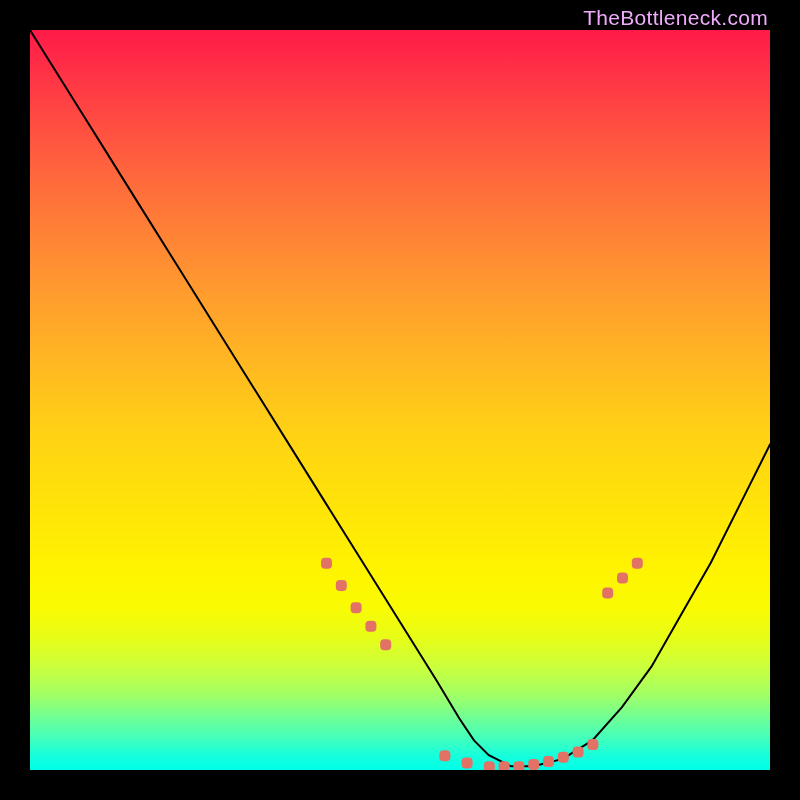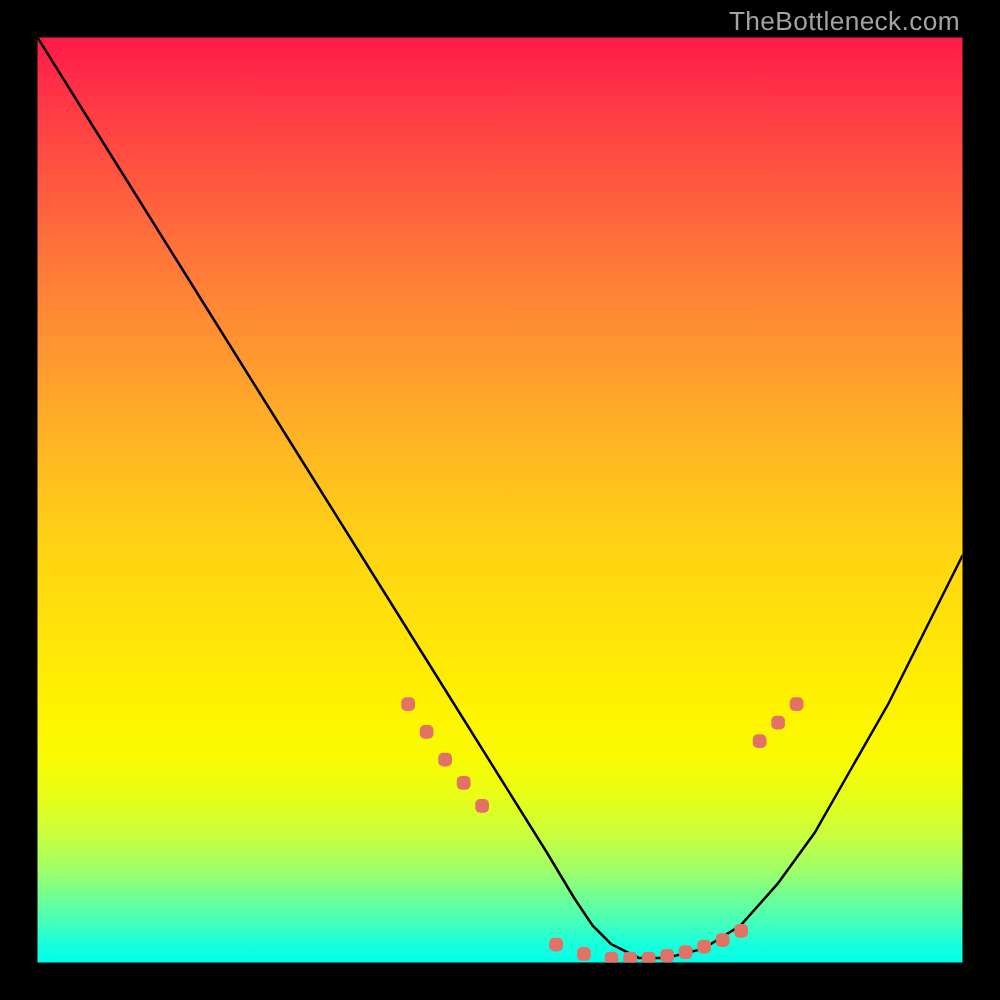--- a/index.html
+++ b/index.html
@@ -39,21 +39,21 @@
       #6eff96 93%,
       #3effc0 96%,
       #17ffdc 98%,
       #00ffe8 100%
     );
   }
   .watermark {
     position: absolute;
     top: 6px;
     right: 32px;
-    color: #a3a3a3;
+    color: #f0abfc;
     font-family: Arial, Helvetica, sans-serif;
     font-size: 21px;
     font-weight: 500;
     letter-spacing: 0.3px;
   }
   svg.curve {
     position: absolute;
     left: 0;
     top: 0;
     width: 740px;

